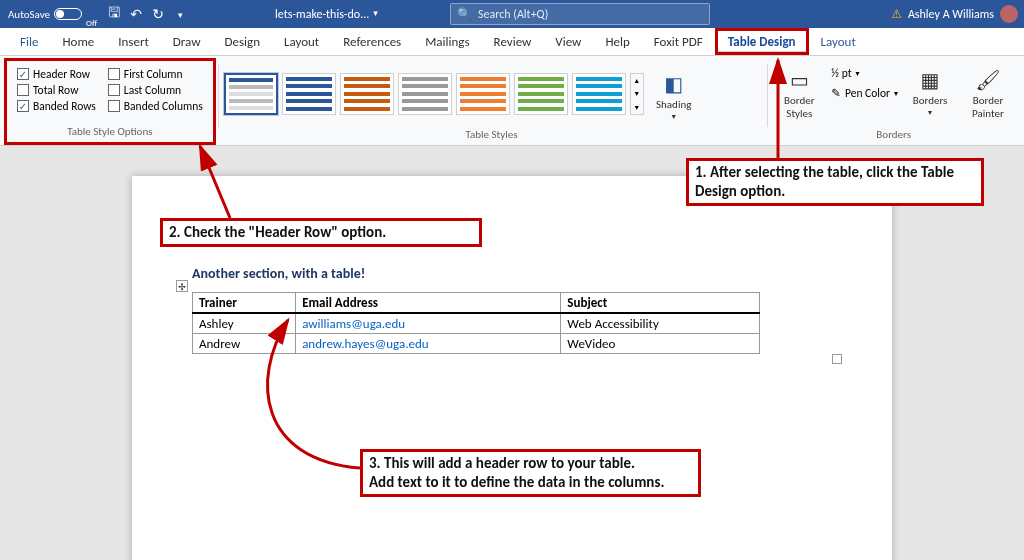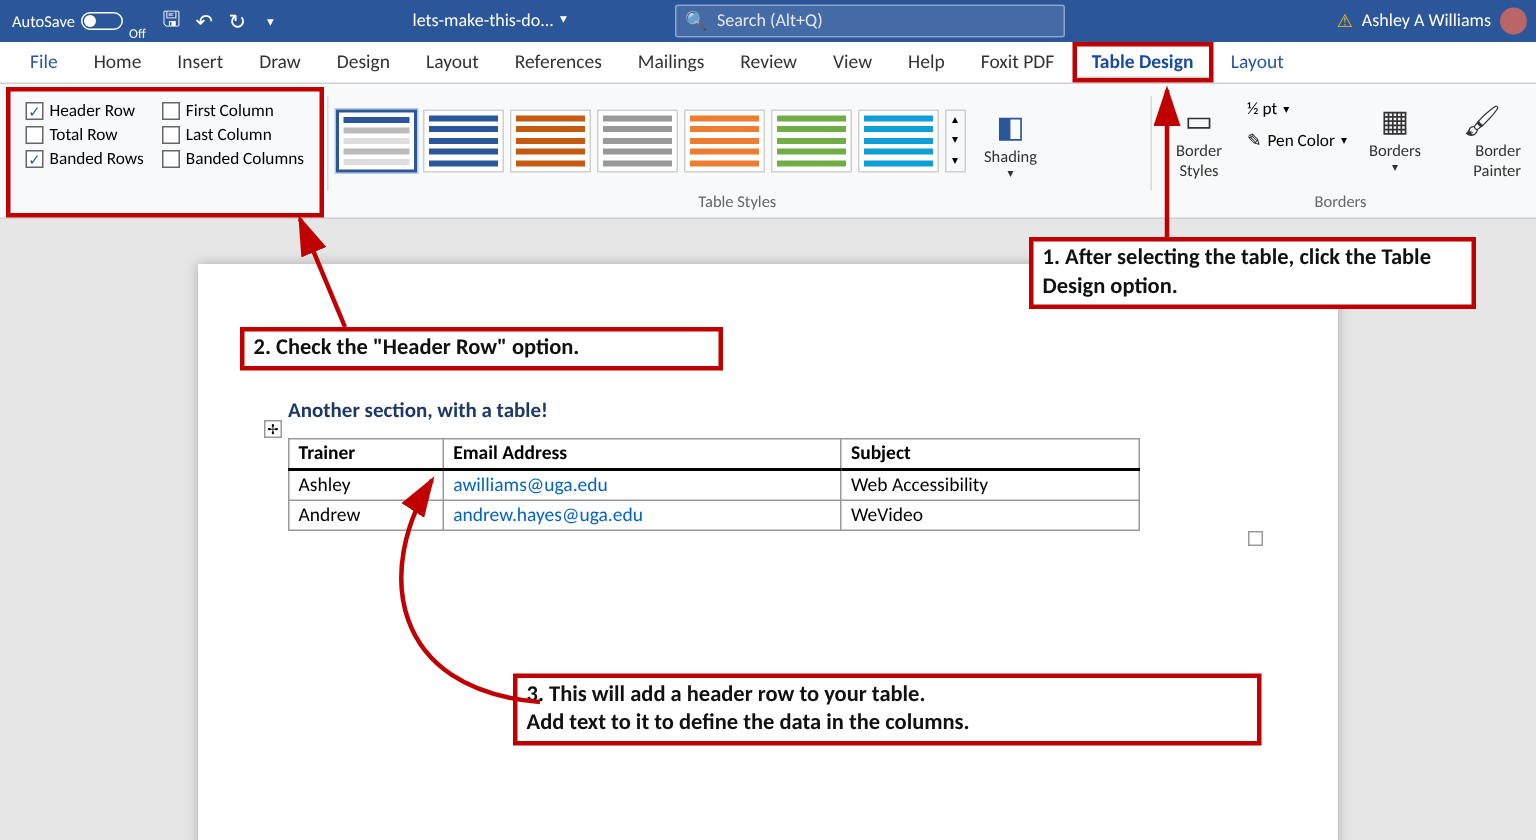--- a/index.html
+++ b/index.html
@@ -173,20 +173,21 @@
         </label>
       <label class="chk checked">
           <span class="chk-box"></span>
           <span>Banded Rows</span>
         </label>
       <label class="chk">
           <span class="chk-box"></span>
           <span>Banded Columns</span>
         </label>
     </div>
+    <div class="ribbon-group-label">Table Style Options</div>
   </div>
 
   <div class="ribbon-group" style="flex:1;">
     <div class="styles-gallery">
       <div class="style-swatch sel">
         <div class="sw-row sw-head"></div>
           <div class="sw-row" style="background:#bbb;"></div>
           <div class="sw-row" style="background:#ddd;"></div>
           <div class="sw-row" style="background:#bbb;"></div>
           <div class="sw-row" style="background:#ddd;"></div>
@@ -264,21 +265,21 @@
             <span style="font-size:8px;">▾</span>
         </div>
       </div>
       <div class="btn-stack">
         <span class="ic">▦</span>
         <span>Borders</span>
         <span style="font-size:8px;">▾</span>
       </div>
       <div class="btn-stack">
         <span class="ic">🖌</span>
-        <span style="text-align:right;">Border Painter</span>
+        <span style="text-align:center;">Border Painter</span>
       </div>
     </div>
     <div class="ribbon-group-label">Borders</div>
   </div>
 </div>
 
 <div class="doc-area">
   <div class="page">
     <div class="page-title" style="margin-left:130px;">essible!</div>
     <div class="section-title">Another section, with a table!</div>
@@ -305,21 +306,21 @@
           </tr>
         </tbody>
       </table>
       <div class="resize-handle"></div>
     </div>
   </div>
 </div>
 
 <div class="callout" style="left:686px; top:158px; width:298px;">1. After selecting the table, click the Table Design option.</div>
 <div class="callout" style="left:160px; top:218px; width:322px;">2. Check the "Header Row" option.</div>
-<div class="callout" style="left:342px; top:449px; width:499px; white-space:pre-line;">3. This will add a header row to your table.
+<div class="callout" style="left:360px; top:449px; width:341px; white-space:pre-line;">3. This will add a header row to your table.
 Add text to it to define the data in the columns.</div>
 
 <svg class="ann-arrow" width="1024" height="560" style="left:0;top:0;">
   <defs>
       <marker id="ah" markerWidth="10" markerHeight="10" refX="8" refY="3" orient="auto">
     <path d="M0,0 L9,3 L0,6 Z" fill="#c00000"></path>
       </marker>
     </defs>
 
   <line x1="778" y1="158" x2="778" y2="60" stroke="#c00000" stroke-width="3" marker-end="url(#ah)"></line>

